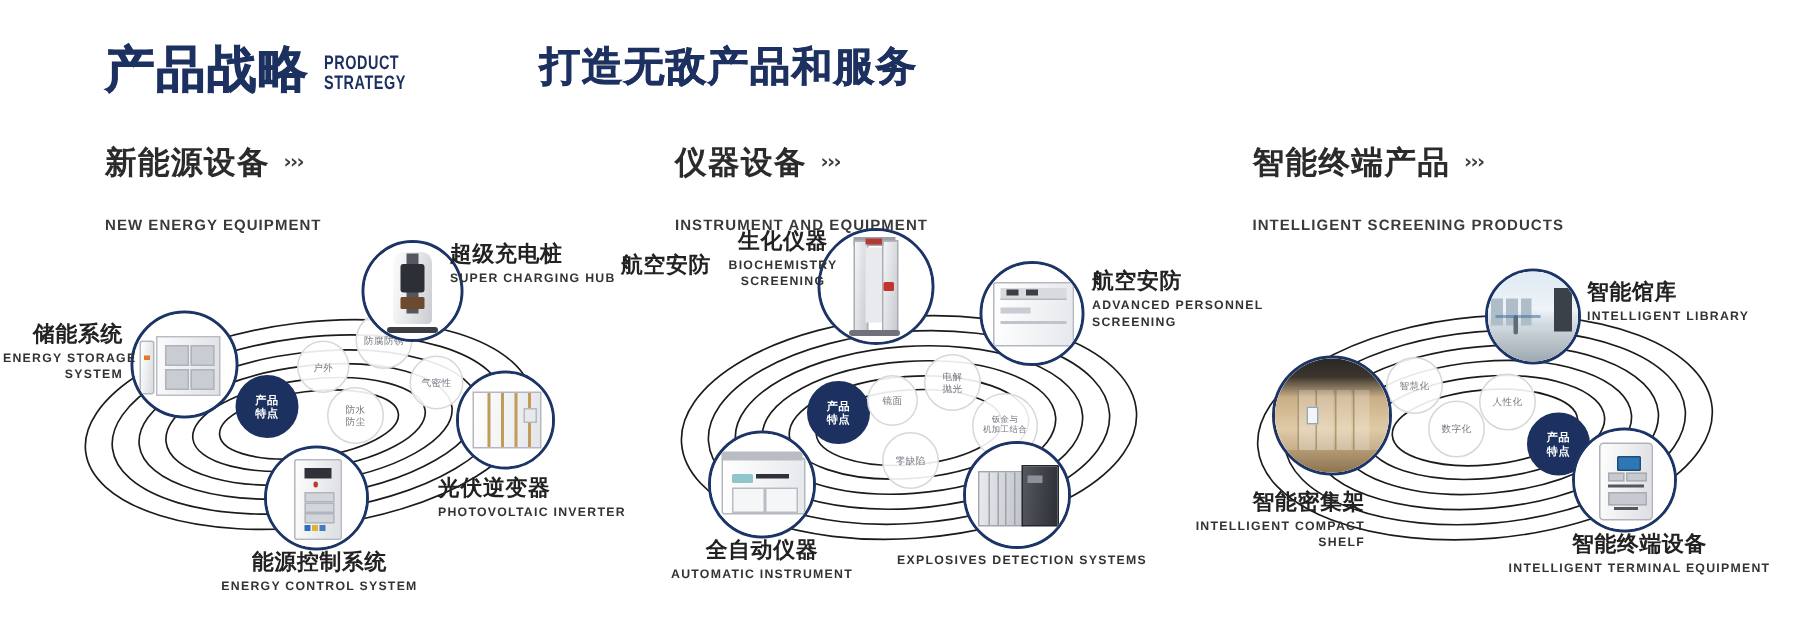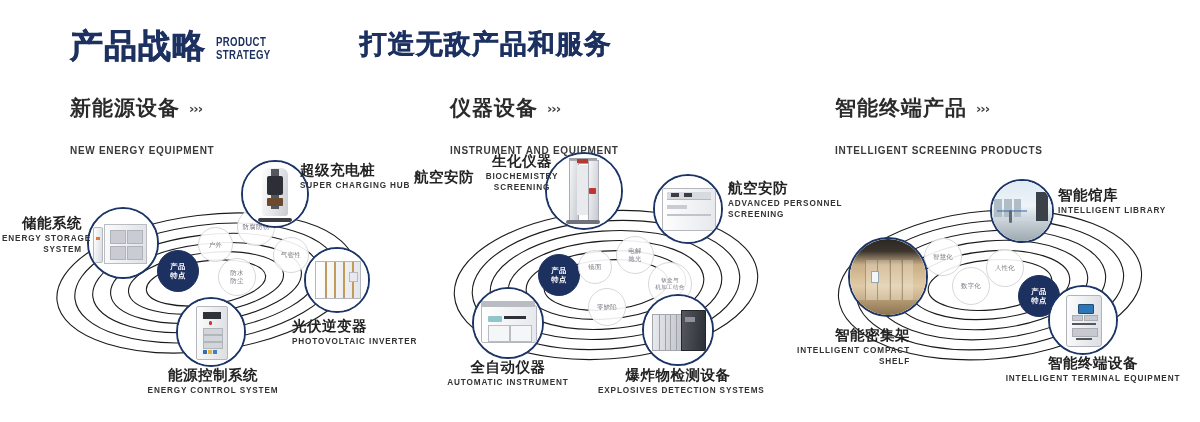--- a/index.html
+++ b/index.html
@@ -350,21 +350,20 @@
           <div class="ed-ln" style="left:40%;"></div>
           <div class="ed-ln" style="left:60%;"></div>
           <div class="ed-ln" style="left:80%;"></div>
         </div>
         <div class="ed-r">
           <div style="position:absolute;left:14%;top:16%;width:42%;height:12%;background:#8d9199;"></div>
         </div>
       </div>
     </div>
     <div class="lbl ctr" style="left:188px;top:212px;width:160px;">
-      <div class="cn">爆炸物检测设备</div>
       <div class="en">EXPLOSIVES DETECTION SYSTEMS</div>
     </div>
 
     <div class="bubble" style="left:62px;top:132px;width:72px;height:72px;">
       <div class="scene">
         <div class="la">
           <div class="la-dark"></div>
           <div class="la-teal"></div>
           <div style="position:absolute;left:12%;top:54%;width:36%;height:40%;background:#f4f6f8;border:1px solid #b9bcc3;"></div>
           <div style="position:absolute;left:52%;top:54%;width:36%;height:40%;background:#f4f6f8;border:1px solid #b9bcc3;"></div>

